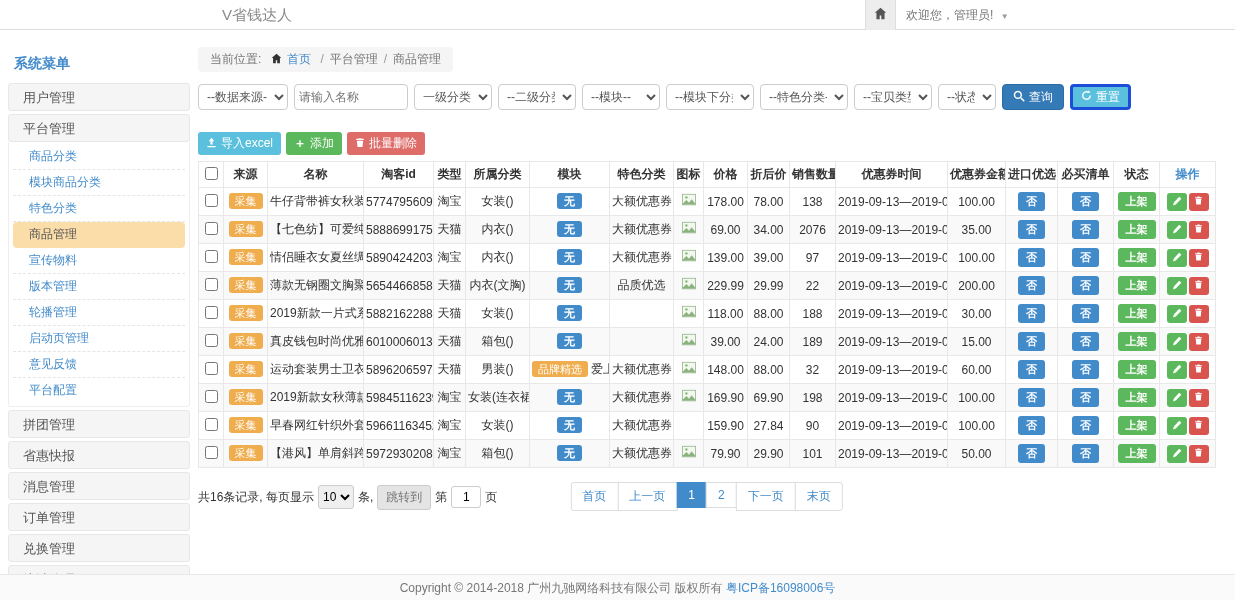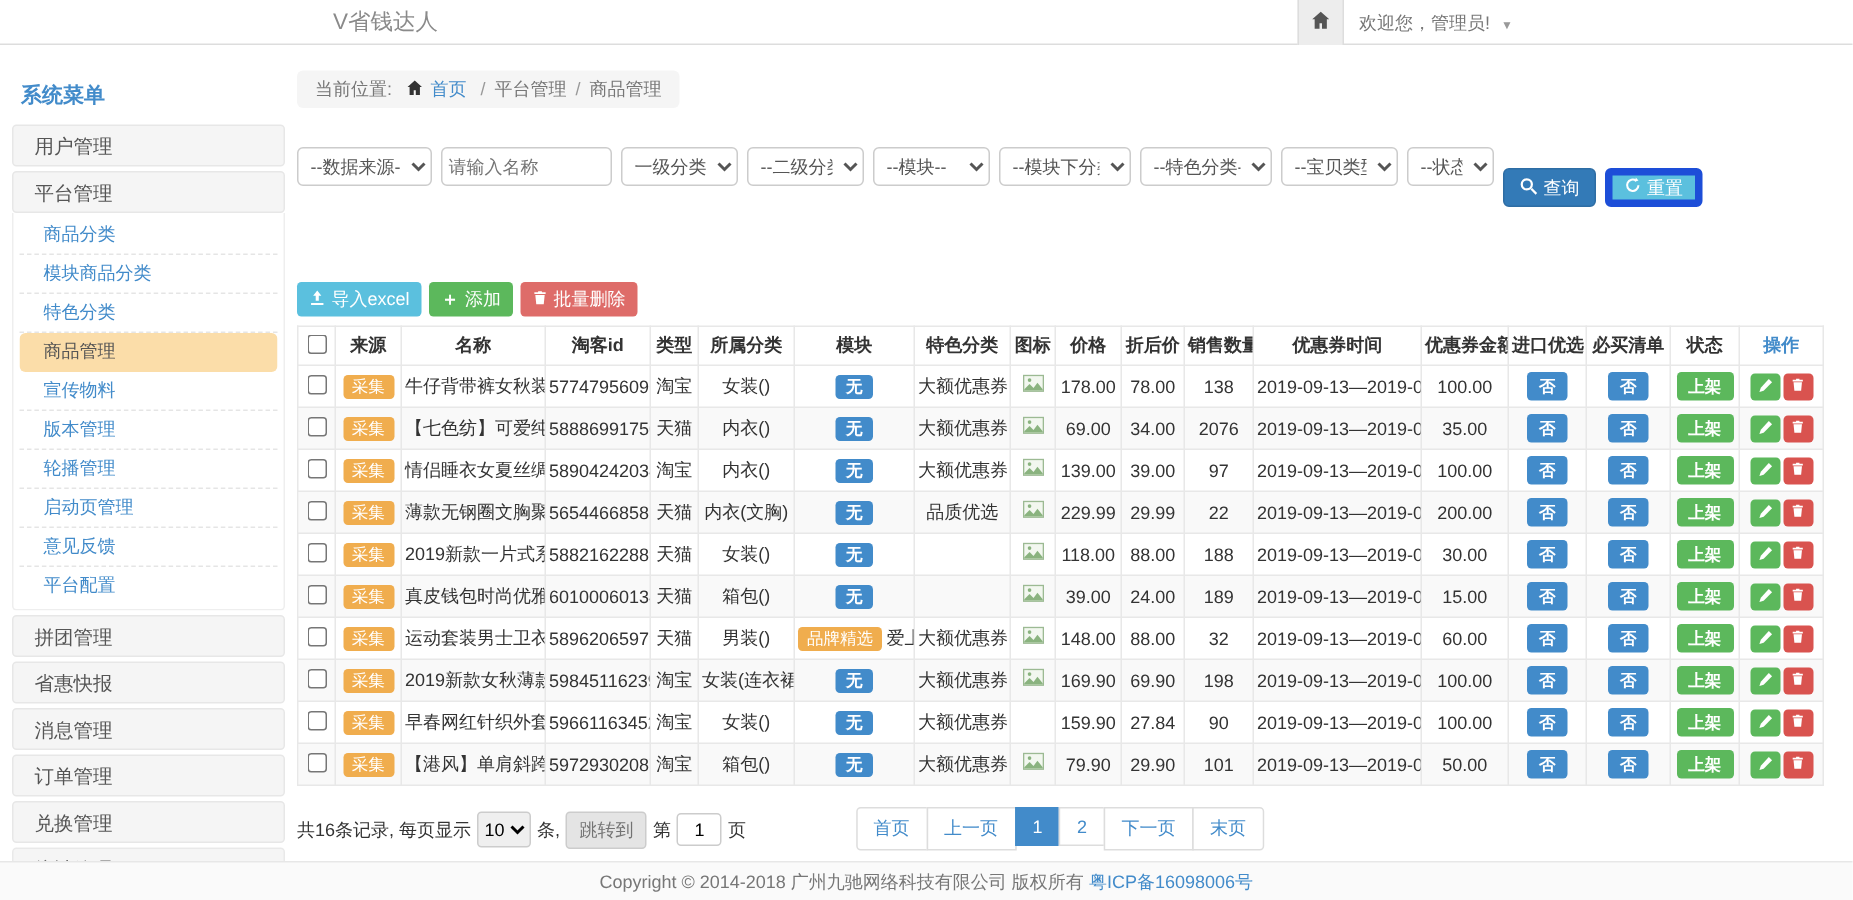--- a/index.html
+++ b/index.html
@@ -32,23 +32,23 @@
   .breadcrumb { display:inline-block; background:#f5f5f5; border-radius:4px; margin-top:17px;
     padding:4px 12px; color:#777; }
   .breadcrumb .home-ico { color:#333; margin:0 2px 0 6px; }
   .breadcrumb a.crumb-home { color:#428bca; text-decoration:none; cursor:pointer; }
   .breadcrumb .sep { margin:0 6px; color:#999; }
 
   .filter-row { display:flex; align-items:center; margin-top:12px; gap:6px; }
   .filter-row select, .filter-row input[type=text] { height:26px; border:1px solid #ccc; border-radius:4px;
     color:#555; font-size:12px; padding:0 4px; background:#fff; font-family:inherit; }
   .btn { display:inline-flex; align-items:center; gap:4px; border:none; border-radius:4px; color:#fff;
-    font-size:12px; cursor:pointer; font-family:inherit;margin-top:28px; }
+    font-size:12px; cursor:pointer; font-family:inherit; }
   .btn-query { background:#337ab7; border:1px solid #2e6da4; height:26px; padding:0 10px; }
-  .btn-reset { background:#5bc0de; border:5px solid #1d4ed8; height:26px; padding:0 8px; }
+  .btn-reset { background:#5bc0de; border:3px solid #1d4ed8; height:26px; padding:0 8px; }
 
   .toolbar { display:flex; justify-content:flex-start; gap:5px; margin-top:22px; }
   .toolbar .btn { height:23px; padding:0 8px; border-radius:3px; }
   .btn-import { background:#5bc0de; }
   .btn-add { background:#5cb85c; }
   .btn-batch-del { background:#d9534f; opacity:.85; }
 
   
   table.grid { margin-top:6px; width:1017px; border-collapse:collapse; table-layout:fixed; }
   .grid th, .grid td { border:1px solid #e8e8e8; text-align:center; padding:4px 2px; font-size:12px;

